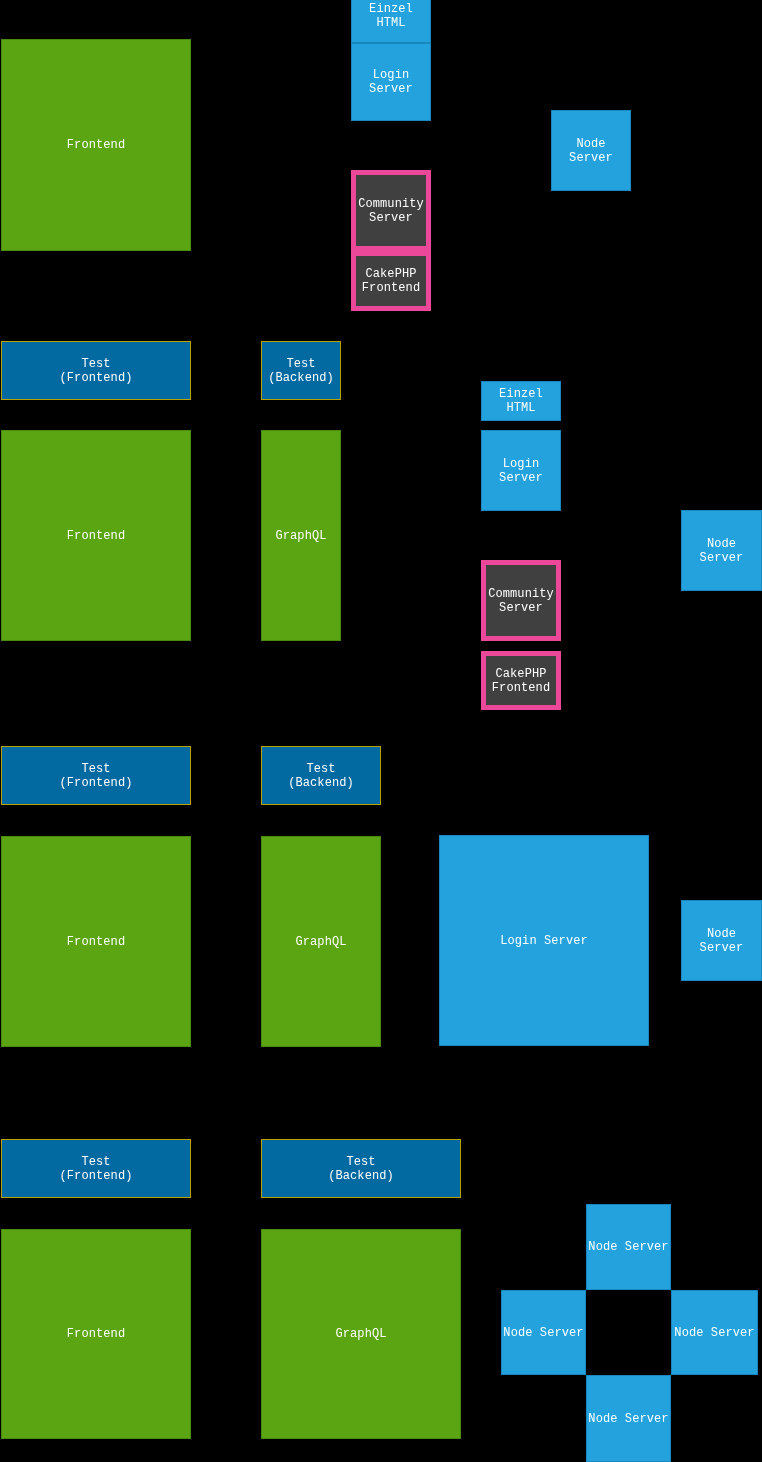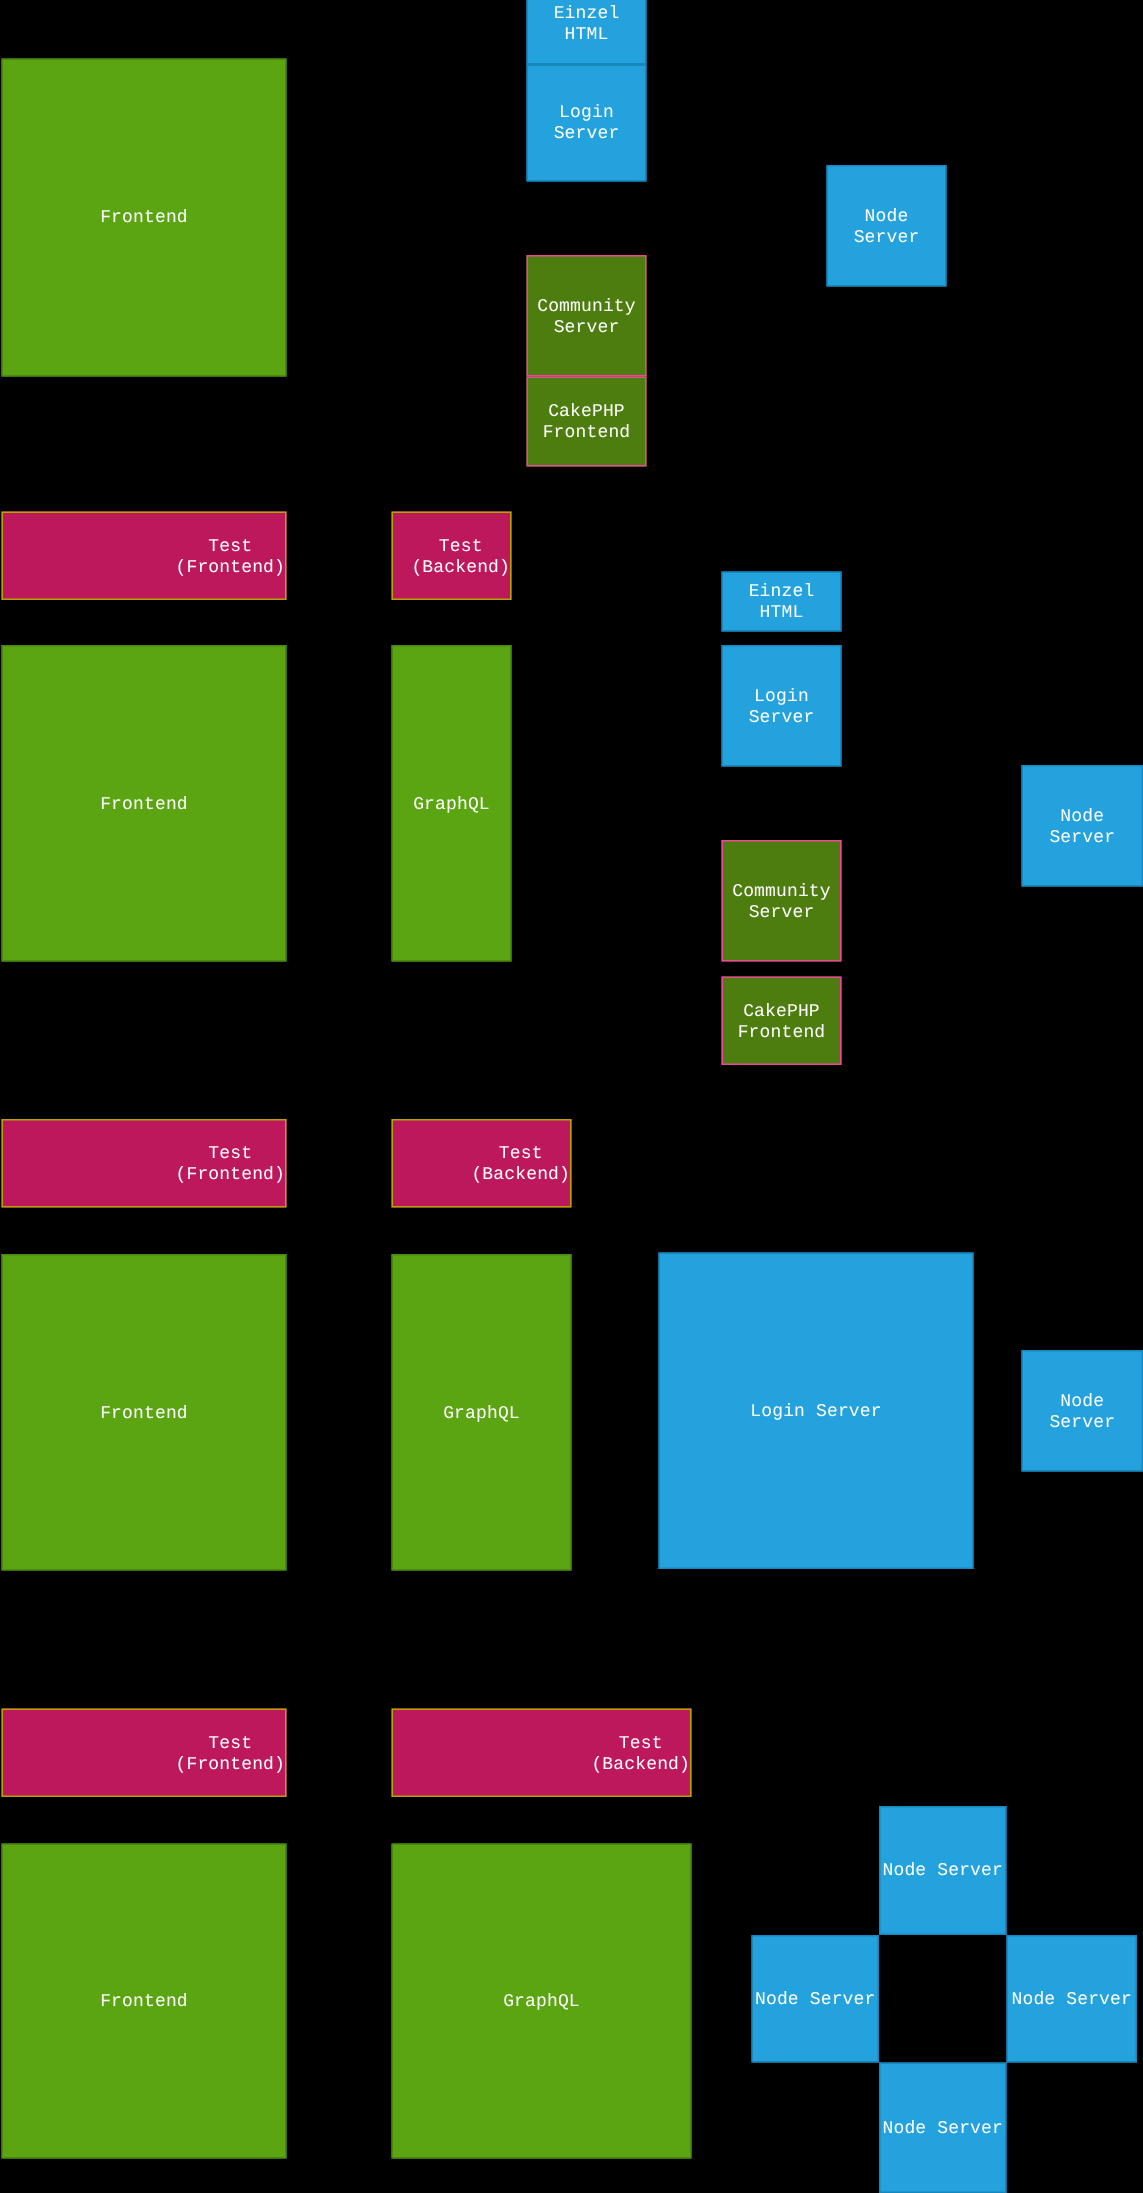--- a/index.html
+++ b/index.html
@@ -35,27 +35,26 @@
   }
   .c-green {
     background: #5ba513;
     border: 1px solid #4b8a10;
   }
   .c-blue {
     background: #23a2dd;
     border: 1px solid #1787bd;
   }
   .c-yellow {
-    background: #be185d;
+    background: #0369a1;
     border: 1px solid #b5a300;
-    justify-content: flex-end;
   }
   .c-purple {
-    background: #4d7c0f;
-    border: 1px solid #ec4899;
+    background: #404040;
+    border: 5px solid #ec4899;
   }
   .lbl {
     display: block;
     pointer-events: none;
     font-family: Liberation Mono, monospace;
   }
 </style>
 </head>
 <body>
 

